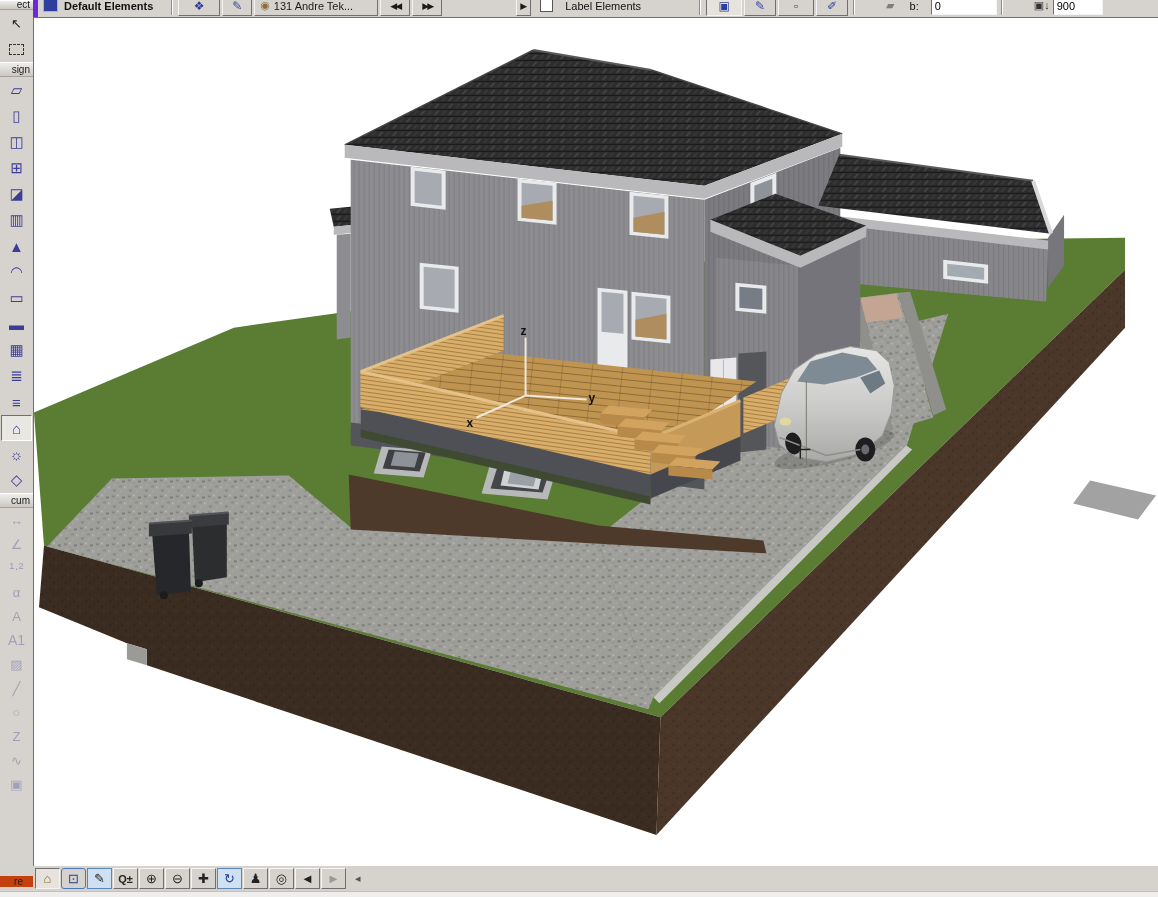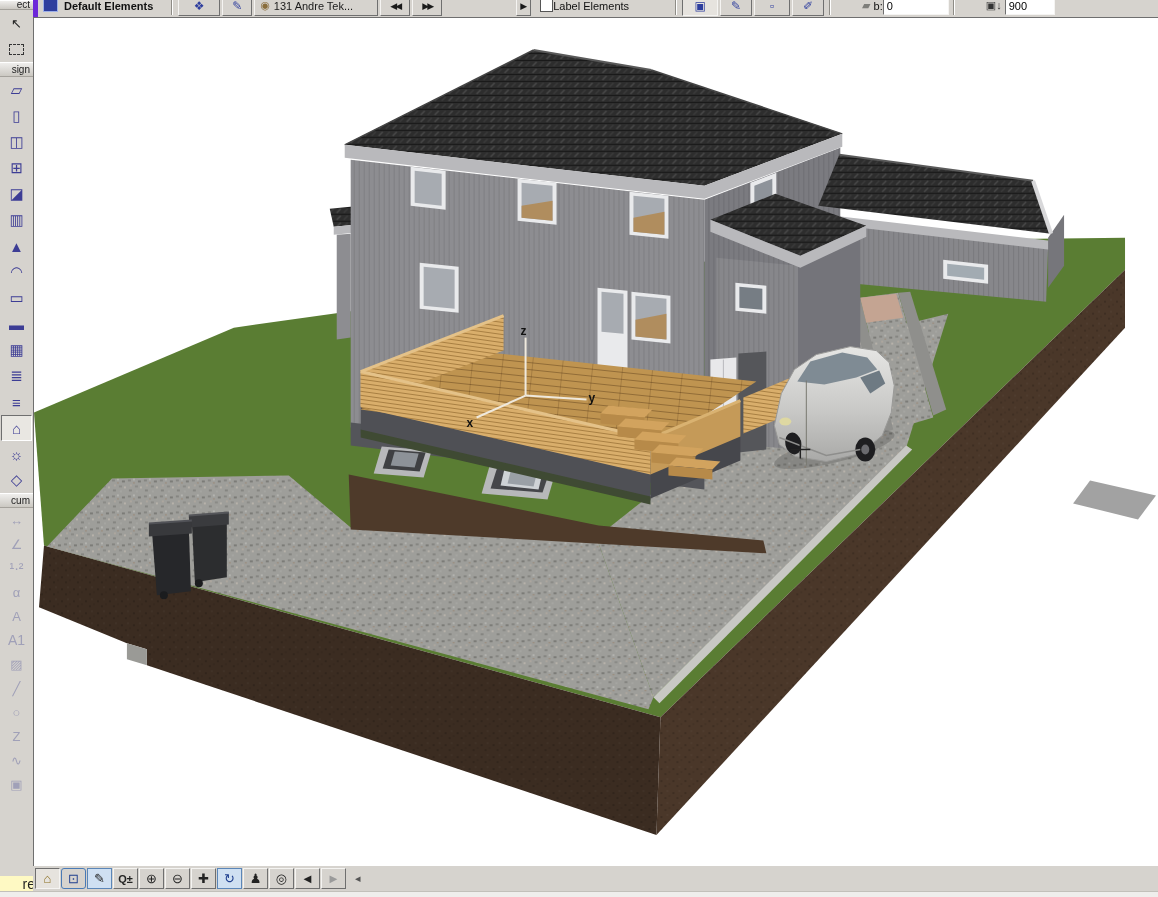--- a/index.html
+++ b/index.html
@@ -23,21 +23,21 @@
   
   .topbar{position:absolute;left:33px;top:0;right:0;height:17px;overflow:hidden;
           background:#d6d3ce;border-bottom:1px solid #9a9892;}
   .topbar .row{position:absolute;top:-6px;left:0;right:0;height:23px;display:flex;align-items:center;}
   .tb-sep{width:1px;height:18px;background:#8e8c86;border-right:1px solid #fff;margin:0 4px;}
   .infobox-grip{width:13px;height:11px;background:#2e3e9e;border:1px solid #9db0e8;margin:0 6px 0 10px;}
   .infobox-title{font-weight:bold;font-size:11px;color:#111;margin-right:14px;white-space:nowrap;}
   .tb-btn{height:20px;margin:0 1px;padding:0 5px;}
   .tb-btn .g{font-size:12px;color:#2e3e9e;}
   .tb-btn .gold{color:#8a6d3b;margin-right:4px;font-size:11px;}
-  .tb-label{font-size:11px;color:#111;margin:0 0;white-space:nowrap;}
+  .tb-label{font-size:11px;color:#111;margin:0 12px;white-space:nowrap;}
   .checkbox{width:11px;height:11px;background:#fff;border:1px solid #555;margin-left:8px;}
   .tb-input{height:17px;font-size:11px;padding:0 3px;border:none;outline:none;
             font-family:"Liberation Sans",sans-serif;}
   .inputwrap{height:19px;display:flex;align-items:center;}
   .flat-icon{font-size:11px;color:#7e7e7a;margin:0 3px;}
 
   
   .toolbox{position:absolute;left:0;top:0;bottom:0;width:33px;background:#d6d3ce;
            border-right:5px solid #6d28d9;overflow:hidden;}
   .tbx-header{height:13px;line-height:13px;font-size:10px;color:#222;text-align:right;
@@ -62,22 +62,22 @@
   .bottombar{position:absolute;left:33px;right:0;top:866px;height:25px;background:#d6d3ce;
              display:flex;align-items:center;padding-left:2px;}
   .nav-btn{width:25px;height:21px;margin-right:1px;font-size:13px;}
   .nav-btn .ghouse{color:#8a6d1f;}
   .nav-btn .gblue{color:#1f3f8f;}
   .nav-btn .gdark{color:#222;}
   .qpm{font-size:11px;font-weight:bold;color:#222;}
   .scroll-arrow{font-size:11px;color:#555;margin-left:8px;}
   .bottomstrip{position:absolute;left:0;right:0;top:891px;height:6px;background:#efeeec;
                border-top:1px solid #c2c0ba;}
-  .morelabel{position:absolute;left:0;top:876px;width:33px;font-size:14px;color:#222;
-             text-align:right;padding-left:2px;background:#fef9c3;}
+  .morelabel{position:absolute;left:0;top:876px;width:33px;font-size:10px;color:#222;
+             text-align:center;padding-left:2px;background:#c2410c;}
 </style>
 </head>
 <body>
 
 <div class="app">
 
   <div class="topbar">
     <div class="row">
       <div class="infobox-grip"></div>
       <div class="infobox-title">Default Elements</div>

